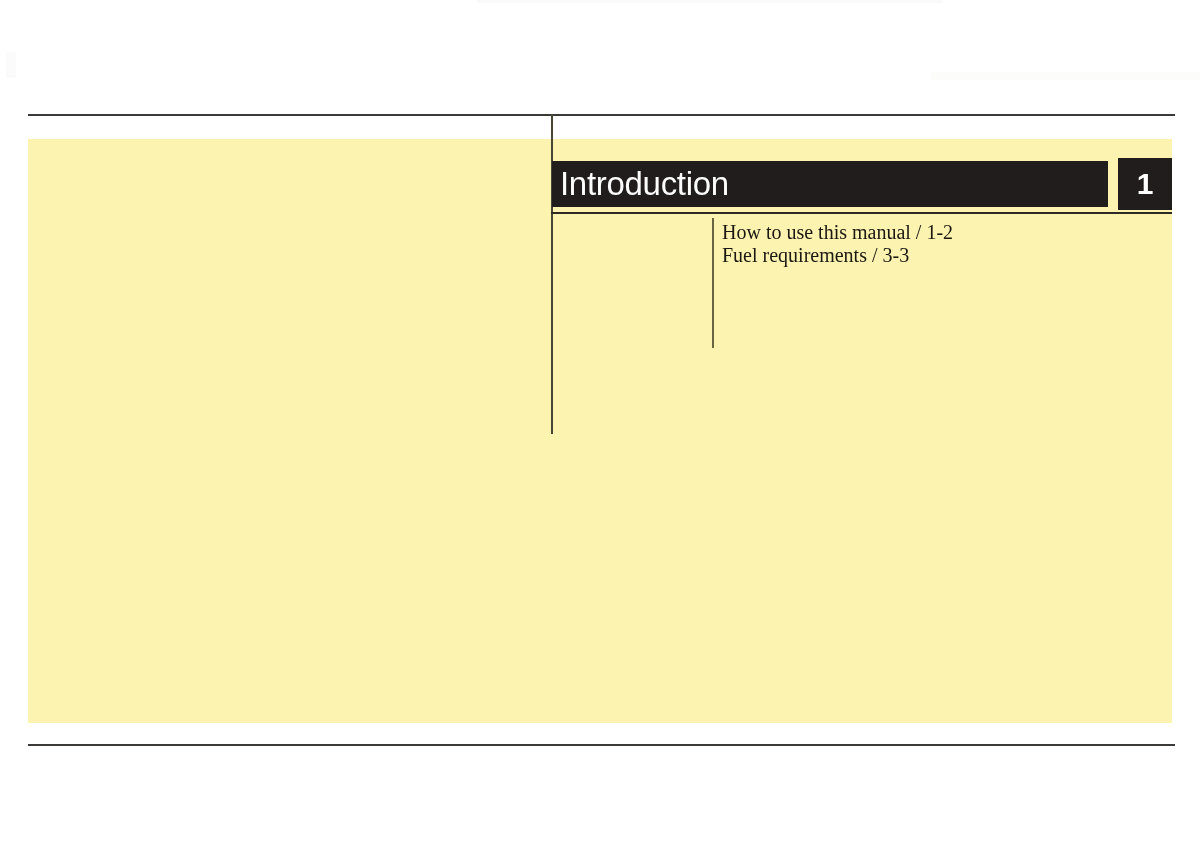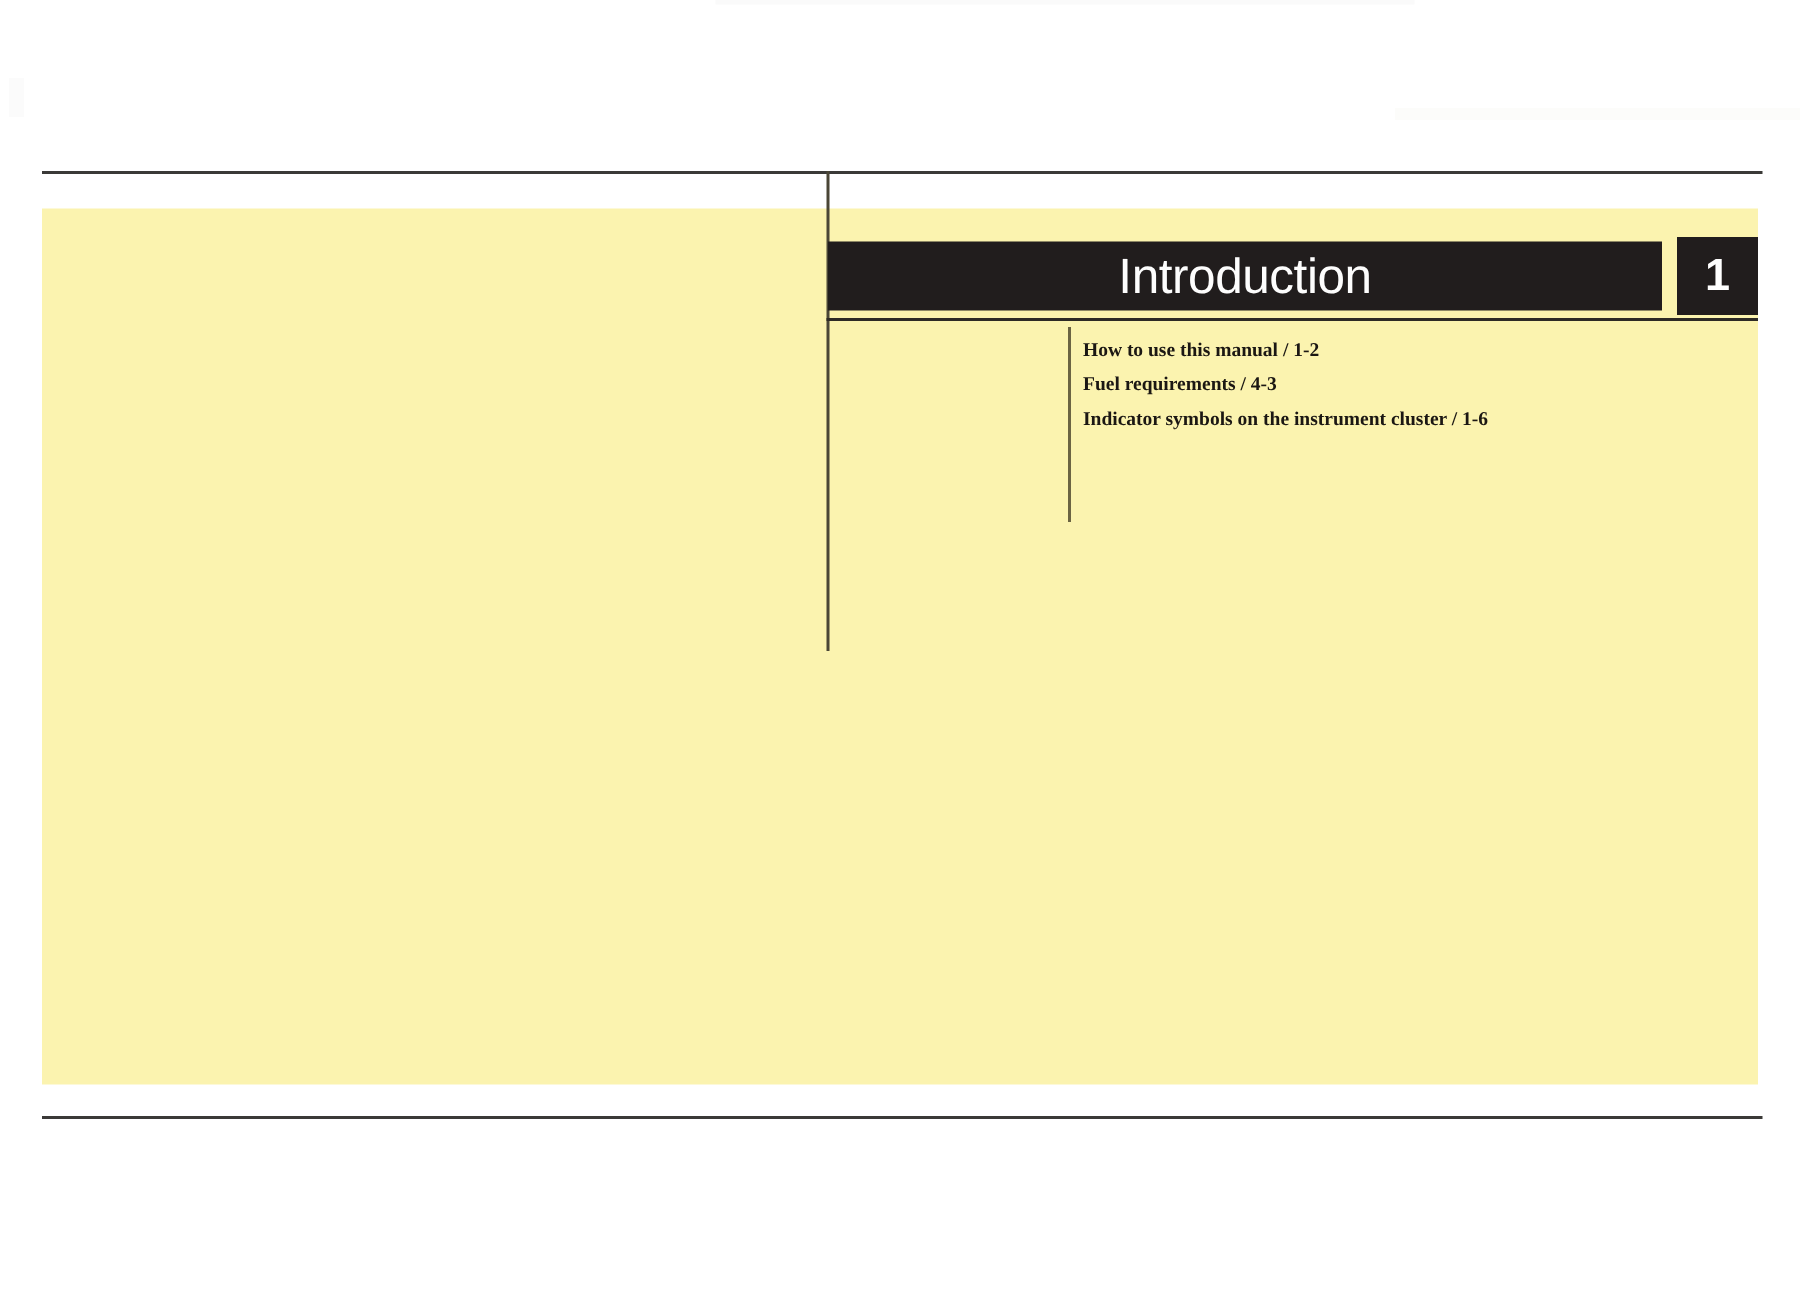--- a/index.html
+++ b/index.html
@@ -105,21 +105,20 @@
     width: 540px;
     height: 42px;
     line-height: 42px;
     color: #fdfdfd;
     font-family: "Liberation Sans", sans-serif;
     font-weight: 400;
     font-size: 33px;
     letter-spacing: -0.3px;
     white-space: nowrap;
     overflow: hidden;
-    text-align: center;
   }
 
   
   .chapter-tab {
     position: absolute;
     left: 1118px;
     top: 158px;
     width: 54px;
     height: 52px;
     background: #211d1d;
@@ -149,22 +148,22 @@
   
   .toc {
     position: absolute;
     left: 722px;
     top: 221px;
     width: 440px;
   }
   .toc-item {
     color: #1b1713;
     font-family: "Liberation Serif", serif;
-    font-weight: 700;
-    font-size: 13px;
+    font-weight: 400;
+    font-size: 20px;
     line-height: 23px;
     white-space: nowrap;
   }
 </style>
 </head>
 <body>
 
 <div class="scan-artifact"></div>
 <div class="scan-artifact-right"></div>
 <div class="scan-artifact-left"></div>
@@ -181,15 +180,14 @@
 <div class="chapter-title">Introduction</div>
 
 <div class="chapter-tab">
   <span class="chapter-tab-number">1</span>
 </div>
 
 <div class="rule-under-title"></div>
 
 <div class="toc">
   <div class="toc-item">How to use this manual / 1-2</div>
-  <div class="toc-item">Fuel requirements / 4-3</div>
-  <div class="toc-item">Indicator symbols on the instrument cluster / 1-6</div>
+  <div class="toc-item">Fuel requirements / 3-3</div>
 </div>
 
 </body></html>

